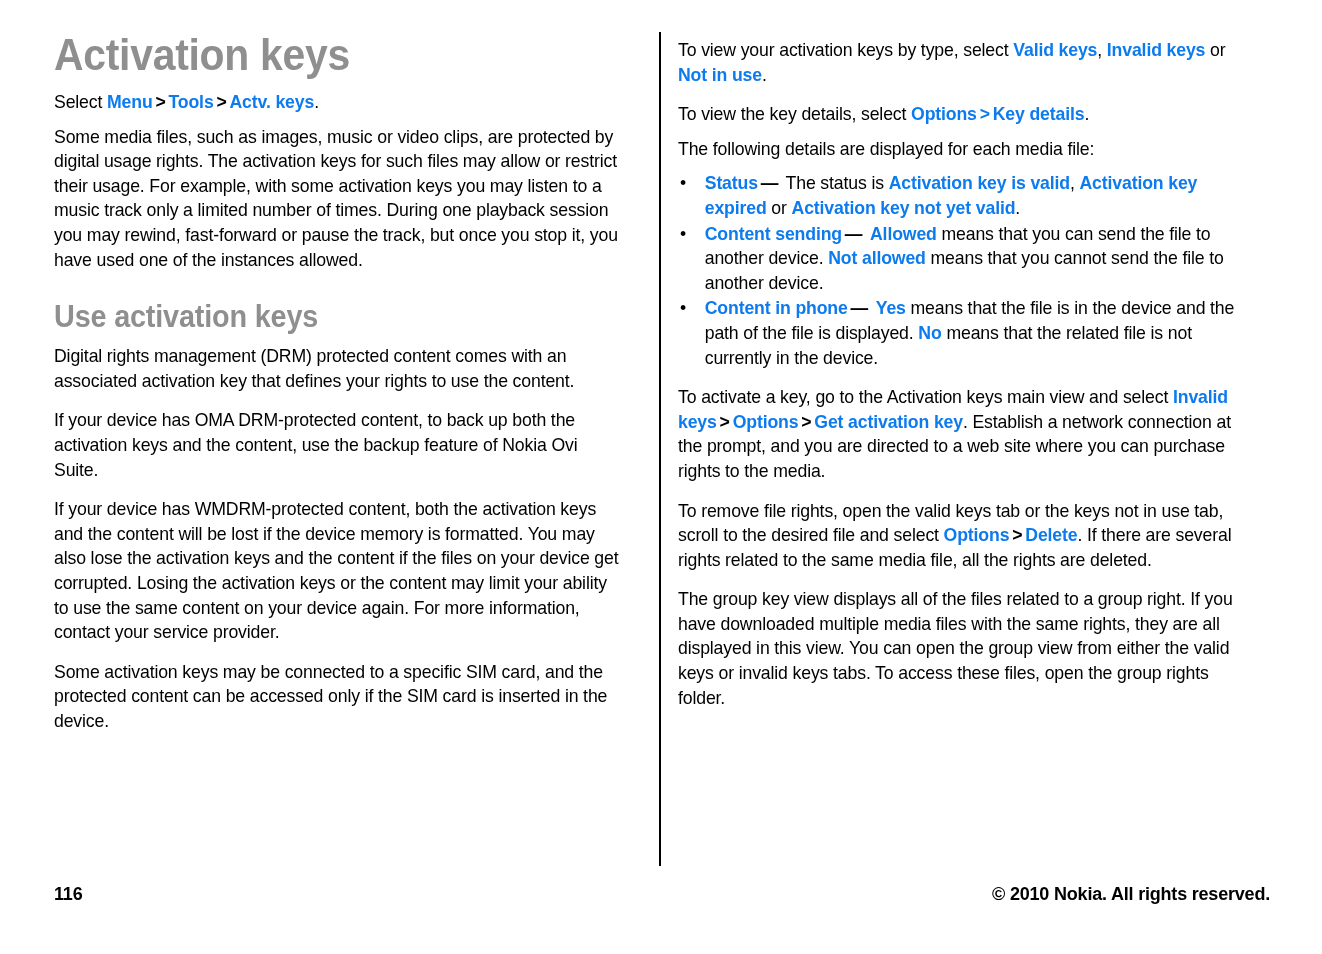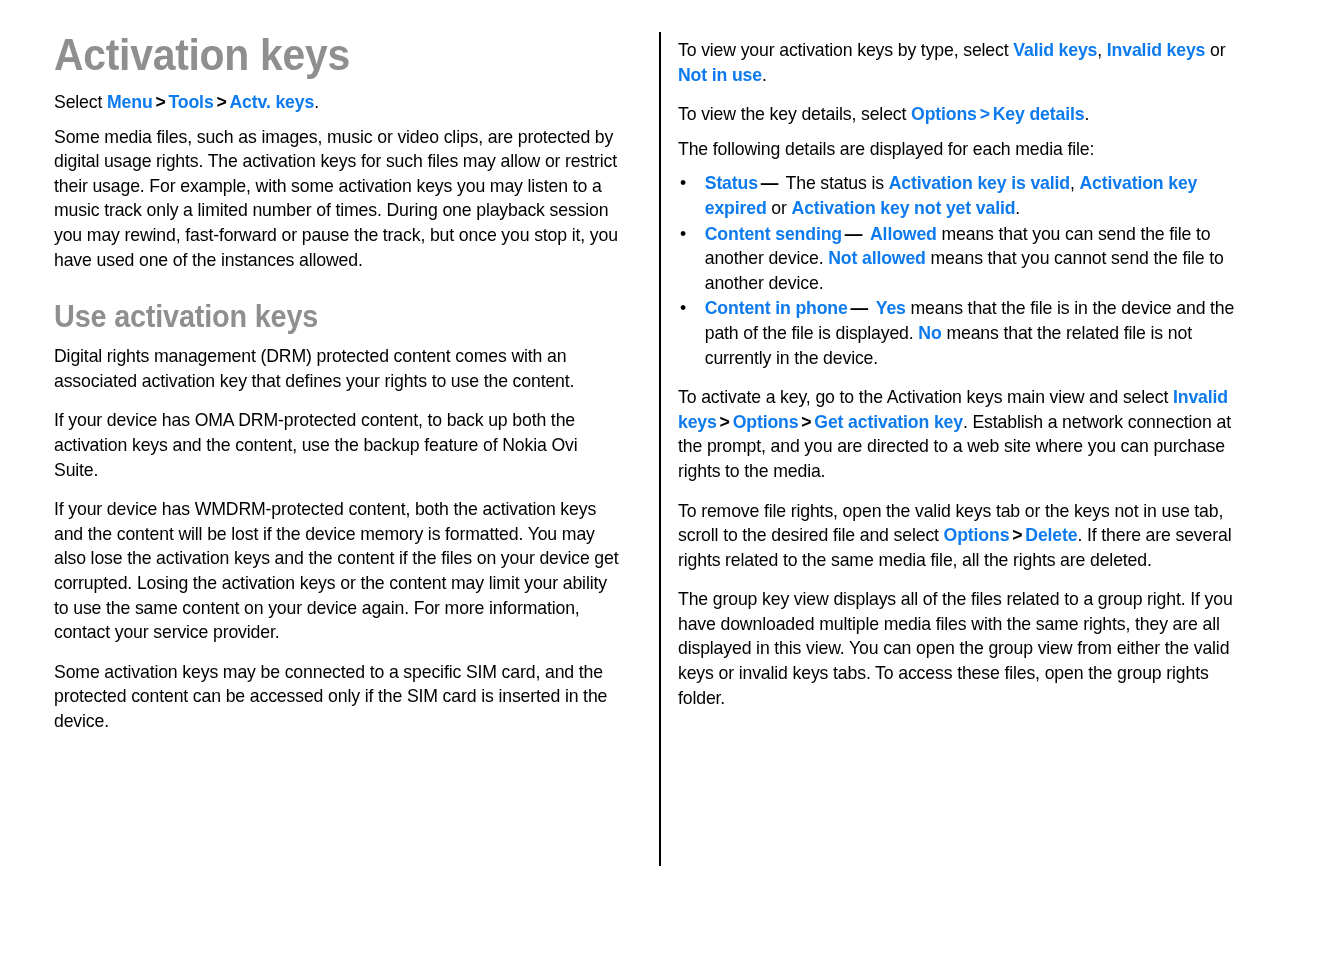--- a/index.html
+++ b/index.html
@@ -173,14 +173,18 @@
     </ul>
 
     <p class="para"><span>To activate a key, go to the Activation keys main view and select </span><span class="lnk">Invalid keys</span><span class="gt gt-black">&gt;</span><span class="lnk">Options</span><span class="gt gt-black">&gt;</span><span class="lnk">Get activation key</span><span>. Establish a network connection at the prompt, and you are directed to a web site where you can purchase rights to the media.</span></p>
 
     <p class="para"><span>To remove file rights, open the valid keys tab or the keys not in use tab, scroll to the desired file and select </span><span class="lnk">Options</span><span class="gt gt-black">&gt;</span><span class="lnk">Delete</span><span>. If there are several rights related to the same media file, all the rights are deleted.</span></p>
 
     <p class="para">The group key view displays all of the files related to a group right. If you have downloaded multiple media files with the same rights, they are all displayed in this view. You can open the group view from either the valid keys or invalid keys tabs. To access these files, open the group rights folder.</p>
 
   </div>
 
+  <div class="footer">
+    <span class="pagenum">116</span>
+    <span class="copyright">© 2010 Nokia. All rights reserved.</span>
+  </div>
 
 </div>
 
 </body></html>

